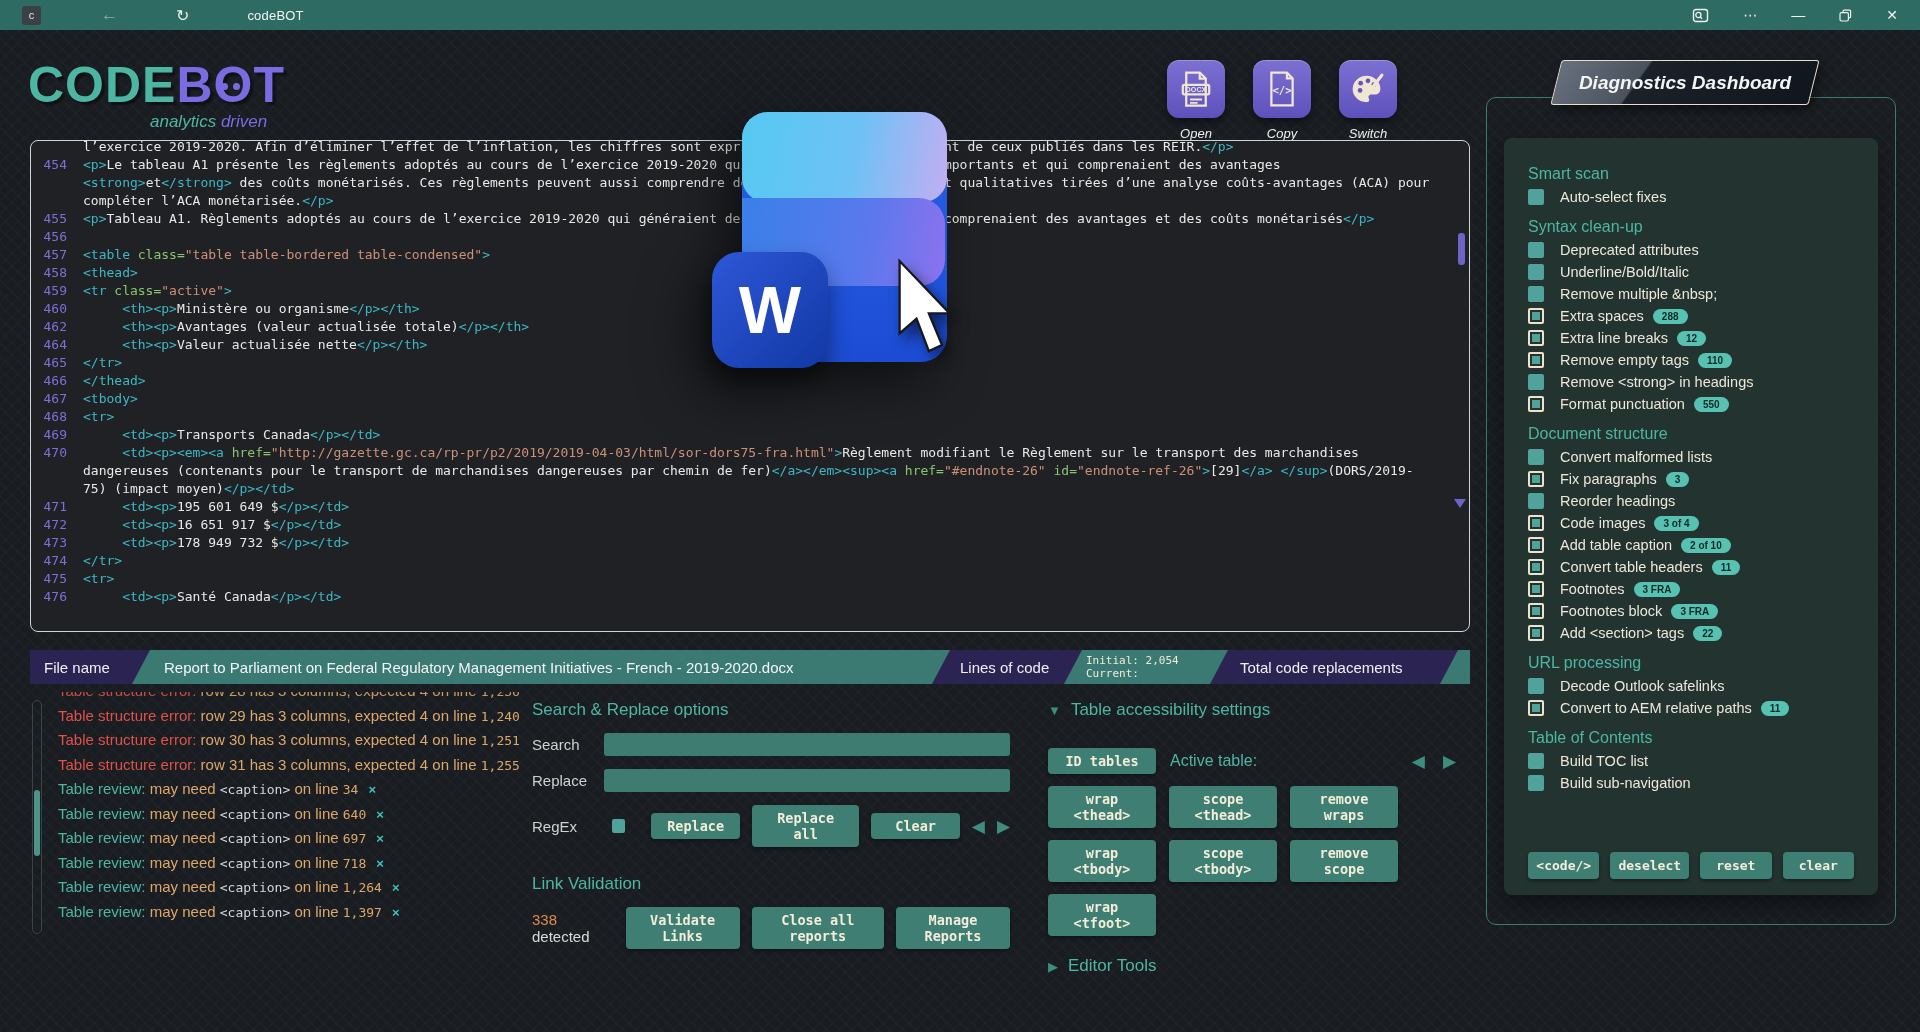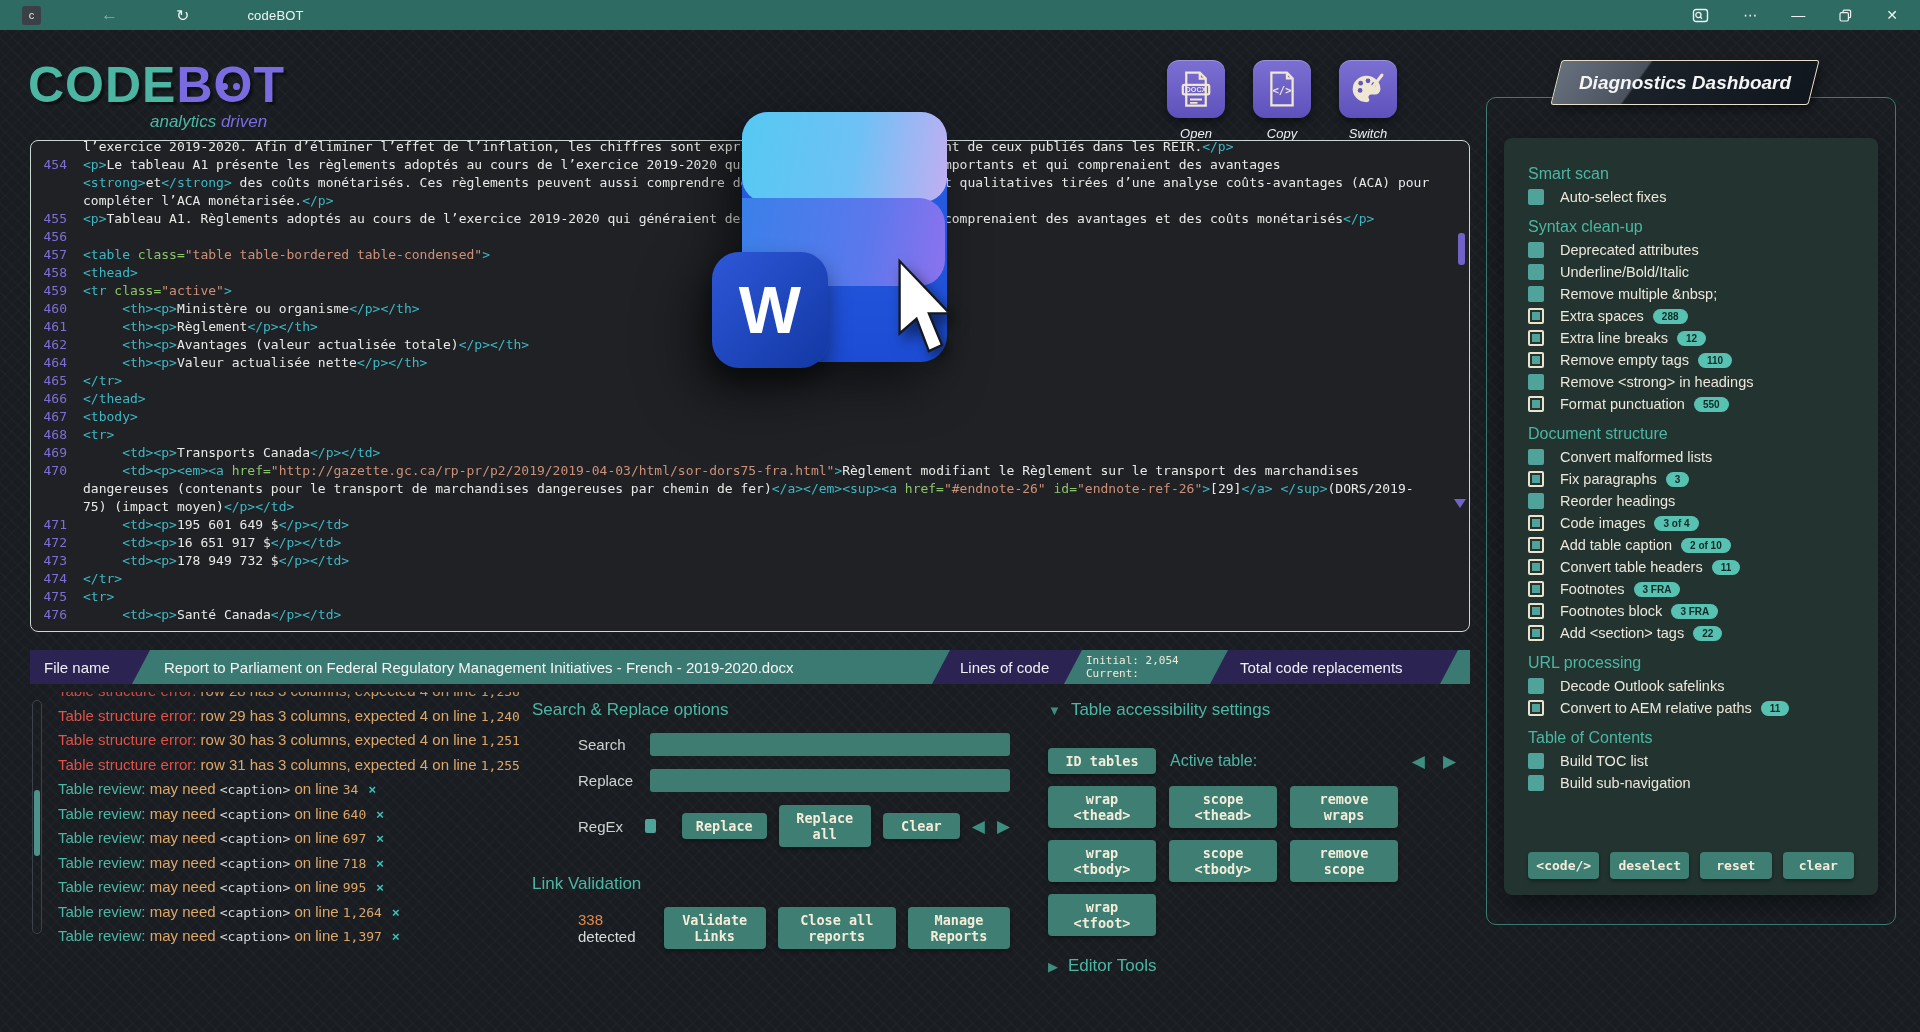--- a/index.html
+++ b/index.html
@@ -81,21 +81,21 @@
 
   
   .sec-h { color:#4db6a3; font-size:17px; }
   .tbtn { background:#3e7e73; color:#f4edda; border:none; border-radius:4px;
     font-family:"DejaVu Sans Mono", monospace; font-size:13.5px; font-weight:bold;
     padding:5px 14px; box-shadow:0 2px 4px rgba(0,0,0,.4); cursor:pointer; }
   .tri { color:#3e8e80; font-size:17px; cursor:pointer; }
 
   
   .srch { position:absolute; left:532px; top:700px; width:478px; }
-  .srow { display:flex; align-items:center; margin-top:13px;margin-left:46px; }
+  .srow { display:flex; align-items:center; margin-top:13px; }
   .srow label { width:72px; color:#ccd2ce; font-size:15px; }
   .sinput { flex:1; height:23px; background:#3e7c72; border:none; border-radius:3px; }
   .regex-cb { width:14px; height:14px; background:#4fa39a; border-radius:2px; display:inline-block; margin-right:14px; }
   .btnrow { display:flex; align-items:center; gap:12px; }
   .linkhead { margin-top:27px; }
   .detected { color:#d8dcd8; font-size:15px; margin-right:16px; }
   .detected b { color:#e08a4e; font-weight:normal; }
 
   
   .tacc { position:absolute; left:1048px; top:700px; width:436px; }
@@ -247,24 +247,20 @@
         </div>
         <div class="cl">
           <span class="ln">459</span>
           <span class="cd"><span class="tk-t">&lt;tr </span><span class="tk-a">class=</span><span class="tk-s">"active"</span><span class="tk-t">&gt;</span></span>
         </div>
         <div class="cl">
           <span class="ln">460</span>
           <span class="cd"><span class="tk-x">     </span><span class="tk-t">&lt;th&gt;&lt;p&gt;</span><span class="tk-x">Ministère ou organisme</span><span class="tk-t">&lt;/p&gt;&lt;/th&gt;</span></span>
         </div>
         <div class="cl">
-          <span class="ln">461</span>
-          <span class="cd"><span class="tk-x">     </span><span class="tk-t">&lt;th&gt;&lt;p&gt;</span><span class="tk-x">Règlement</span><span class="tk-t">&lt;/p&gt;&lt;/th&gt;</span></span>
-        </div>
-        <div class="cl">
           <span class="ln">462</span>
           <span class="cd"><span class="tk-x">     </span><span class="tk-t">&lt;th&gt;&lt;p&gt;</span><span class="tk-x">Avantages (valeur actualisée totale)</span><span class="tk-t">&lt;/p&gt;&lt;/th&gt;</span></span>
         </div>
         <div class="cl">
           <span class="ln">464</span>
           <span class="cd"><span class="tk-x">     </span><span class="tk-t">&lt;th&gt;&lt;p&gt;</span><span class="tk-x">Valeur actualisée nette</span><span class="tk-t">&lt;/p&gt;&lt;/th&gt;</span></span>
         </div>
         <div class="cl">
           <span class="ln">465</span>
           <span class="cd"><span class="tk-t">&lt;/tr&gt;</span></span>
@@ -339,21 +335,20 @@
   <div class="con-thumb"></div>
   <div class="console" id="console-list">
       <div class="msg clip"><span class="m-lbl-error">Table structure error:</span><span class="m-body"> row 28 has 3 columns, expected 4 on line </span><span class="m-num">1,236</span></div>
       <div class="msg"><span class="m-lbl-error">Table structure error:</span><span class="m-body"> row 29 has 3 columns, expected 4 on line </span><span class="m-num">1,240</span></div>
       <div class="msg"><span class="m-lbl-error">Table structure error:</span><span class="m-body"> row 30 has 3 columns, expected 4 on line </span><span class="m-num">1,251</span></div>
       <div class="msg"><span class="m-lbl-error">Table structure error:</span><span class="m-body"> row 31 has 3 columns, expected 4 on line </span><span class="m-num">1,255</span></div>
       <div class="msg"><span class="m-lbl-review">Table review:</span><span class="m-body"> may need </span><span class="m-code">&lt;caption&gt;</span><span class="m-body"> on line </span><span class="m-num">34</span><span class="m-x">×</span></div>
       <div class="msg"><span class="m-lbl-review">Table review:</span><span class="m-body"> may need </span><span class="m-code">&lt;caption&gt;</span><span class="m-body"> on line </span><span class="m-num">640</span><span class="m-x">×</span></div>
       <div class="msg"><span class="m-lbl-review">Table review:</span><span class="m-body"> may need </span><span class="m-code">&lt;caption&gt;</span><span class="m-body"> on line </span><span class="m-num">697</span><span class="m-x">×</span></div>
       <div class="msg"><span class="m-lbl-review">Table review:</span><span class="m-body"> may need </span><span class="m-code">&lt;caption&gt;</span><span class="m-body"> on line </span><span class="m-num">718</span><span class="m-x">×</span></div>
-      <div class="msg"><span class="m-lbl-review">Table review:</span><span class="m-body"> may need </span><span class="m-code">&lt;caption&gt;</span><span class="m-body"> on line </span><span class="m-num">995</span><span class="m-x">×</span></div>
       <div class="msg"><span class="m-lbl-review">Table review:</span><span class="m-body"> may need </span><span class="m-code">&lt;caption&gt;</span><span class="m-body"> on line </span><span class="m-num">1,264</span><span class="m-x">×</span></div>
       <div class="msg"><span class="m-lbl-review">Table review:</span><span class="m-body"> may need </span><span class="m-code">&lt;caption&gt;</span><span class="m-body"> on line </span><span class="m-num">1,397</span><span class="m-x">×</span></div>
     </div>
 
   <div class="srch">
     <div class="sec-h">Search &amp; Replace options</div>
     <div class="srow">
       <label>Search</label>
       <input class="sinput" value="" style="">
     </div>

